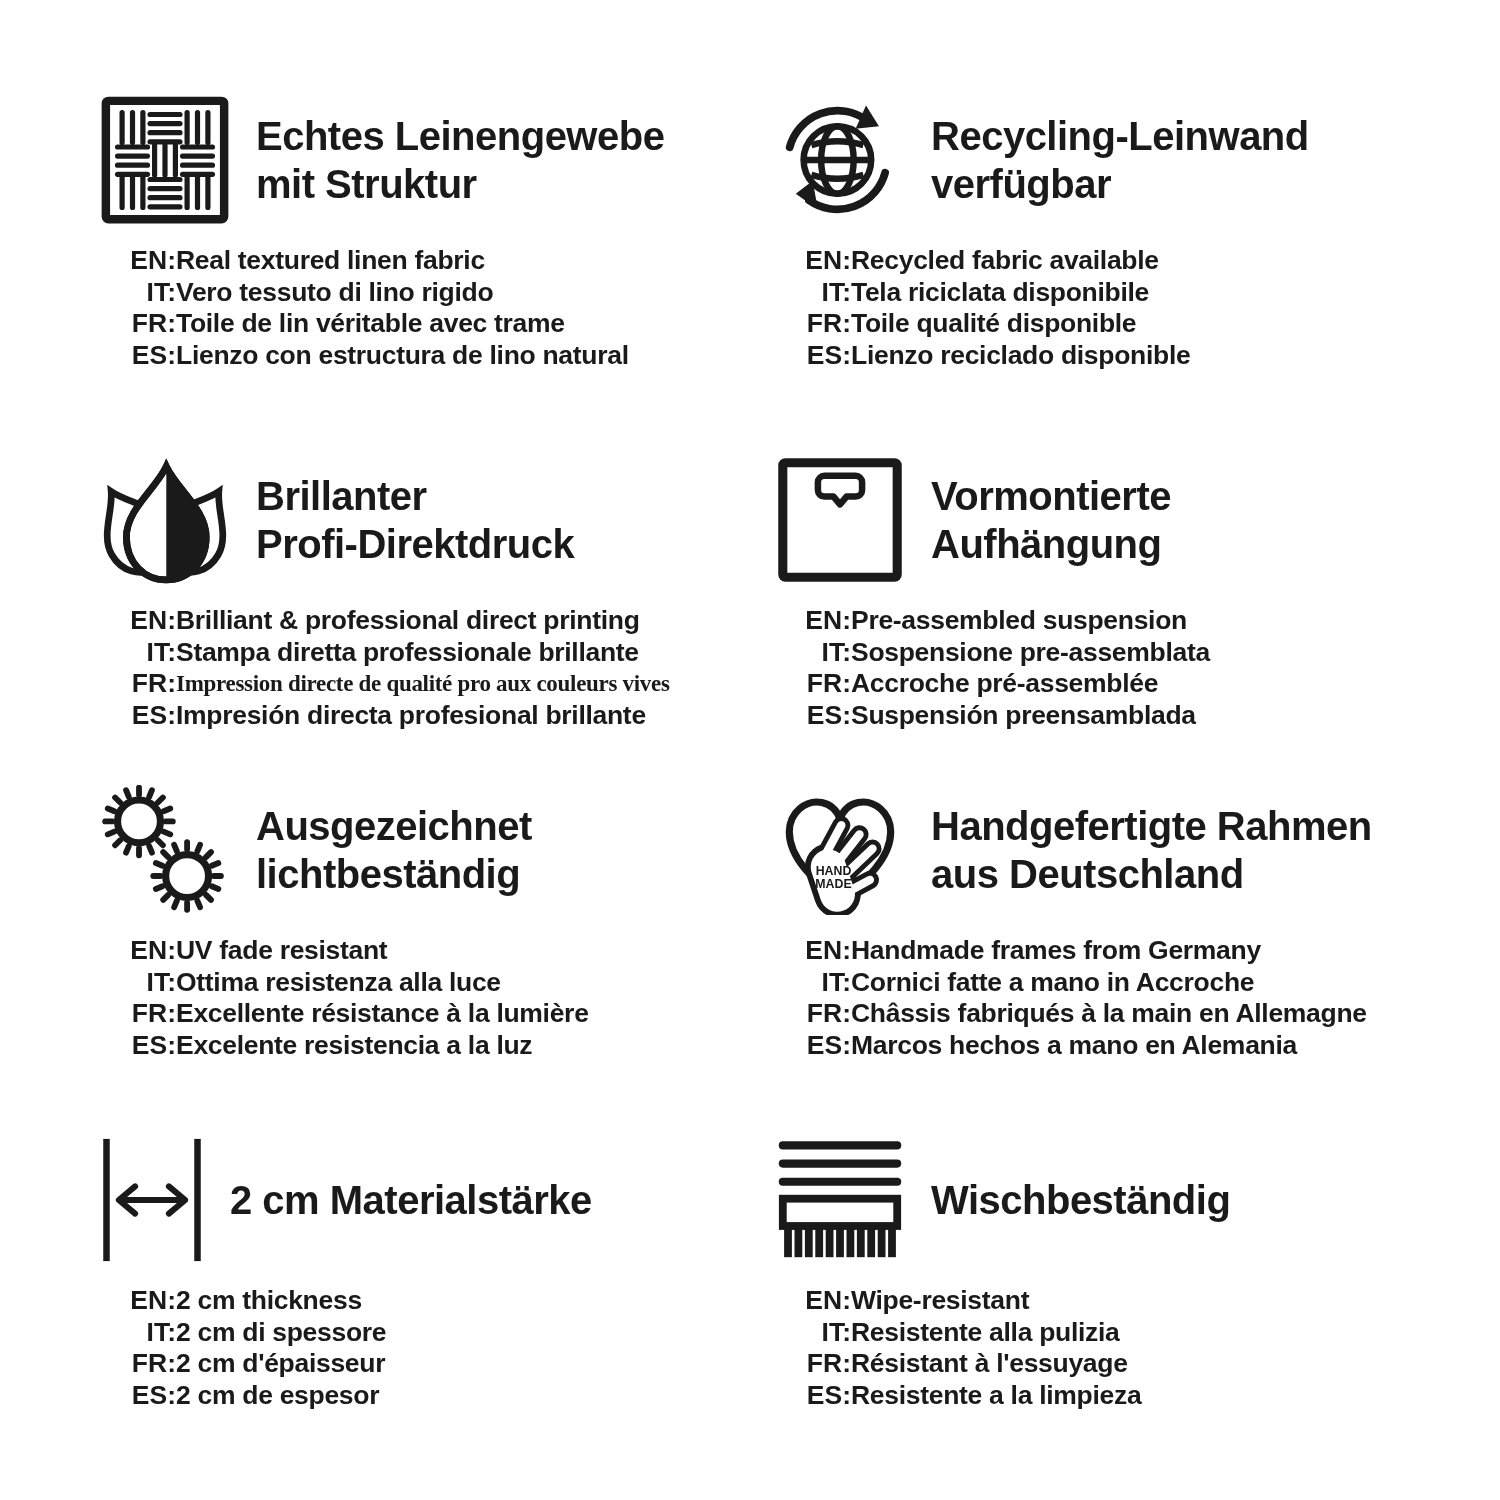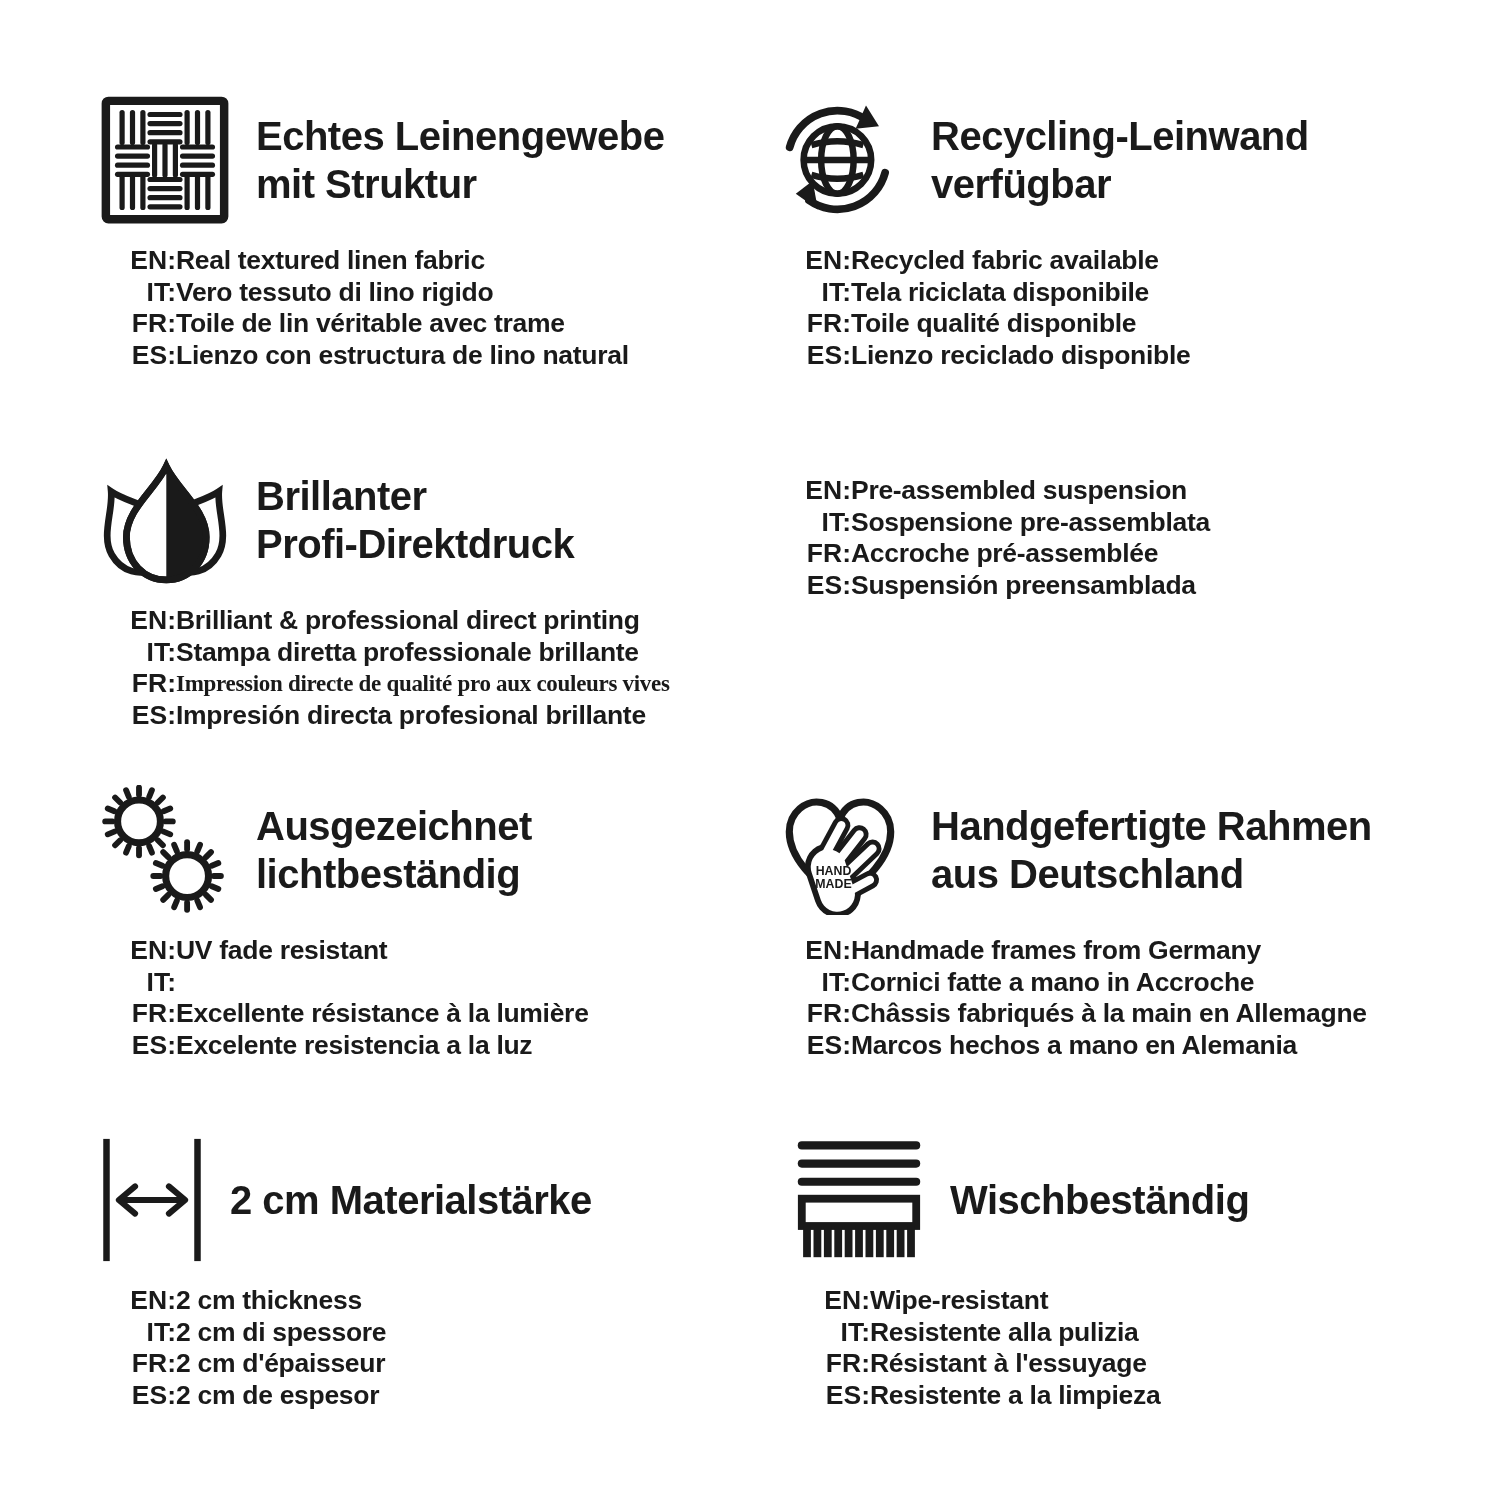--- a/index.html
+++ b/index.html
@@ -4,21 +4,21 @@
 <style>
   html,body{margin:0;padding:0;}
   body{
     width:1500px;height:1500px;background:#ffffff;position:relative;
     font-family:"Liberation Sans",sans-serif;color:#1a1a1a;overflow:hidden;
   }
   .block{position:absolute;width:672px;}
   #b0{left:100px;top:95px}  #b1{left:775px;top:95px}
   #b2{left:100px;top:455px} #b3{left:775px;top:455px}
   #b4{left:100px;top:785px} #b5{left:775px;top:785px}
-  #b6{left:100px;top:1135px}#b7{left:794px;top:1135px}
+  #b6{left:100px;top:1135px}#b7{left:775px;top:1135px}
   .header{display:flex;align-items:center;gap:26px;min-height:130px;}
   .icon{width:130px;height:130px;flex:0 0 auto;display:block;}
   #b6 .icon{width:104px;}
   .title{font-size:40px;font-weight:bold;line-height:48px;letter-spacing:-0.5px;}
   .trans{margin-top:20px;font-size:26.5px;font-weight:bold;line-height:31.5px;}
   .trow{display:flex;text-align:right;}
   .lang{width:76px;flex:0 0 76px;}
   .val{white-space:nowrap;letter-spacing:-0.3px;}
   #b2 .trow:nth-of-type(3) .val{font-size:23px;font-family:Liberation Serif, serif;}
   svg{stroke:#1a1a1a;}
@@ -180,20 +180,30 @@
         <span class="val">Impression directe de qualité pro aux couleurs vives</span>
       </div>
     <div class="trow">
         <span class="lang">ES:</span>
         <span class="val">Impresión directa profesional brillante</span>
       </div>
   </div>
 </section>
 
 <section class="block" id="b3">
+  <div class="header">
+    <svg class="icon" viewBox="0 0 100 100" fill="none">
+      <rect x="6" y="6" width="88" height="88" rx="2" stroke-width="7" fill="#ffffff"></rect>
+      <path d="M38,16 h24 a5,5 0 0 1 5,5 v6 a5,5 0 0 1 -5,5 h-7 l-5,6 l-5,-6 h-7 a5,5 0 0 1 -5,-5 v-6 a5,5 0 0 1 5,-5 z" stroke-width="5" stroke-linejoin="round"></path>
+    </svg>
+    <div class="title">
+      <div>Vormontierte</div>
+      <div>Aufhängung</div>
+    </div>
+  </div>
   <div class="trans">
     <div class="trow">
         <span class="lang">EN:</span>
         <span class="val">Pre-assembled suspension</span>
       </div>
     <div class="trow">
         <span class="lang">IT:</span>
         <span class="val">Sospensione pre-assemblata</span>
       </div>
     <div class="trow">
@@ -254,20 +264,21 @@
       <div>lichtbeständig</div>
     </div>
   </div>
   <div class="trans">
     <div class="trow">
         <span class="lang">EN:</span>
         <span class="val">UV fade resistant</span>
       </div>
     <div class="trow">
         <span class="lang">IT:</span>
+        <span class="val">Ottima resistenza alla luce</span>
       </div>
     <div class="trow">
         <span class="lang">FR:</span>
         <span class="val">Excellente résistance à la lumière</span>
       </div>
     <div class="trow">
         <span class="lang">ES:</span>
         <span class="val">Excelente resistencia a la luz</span>
       </div>
   </div>

